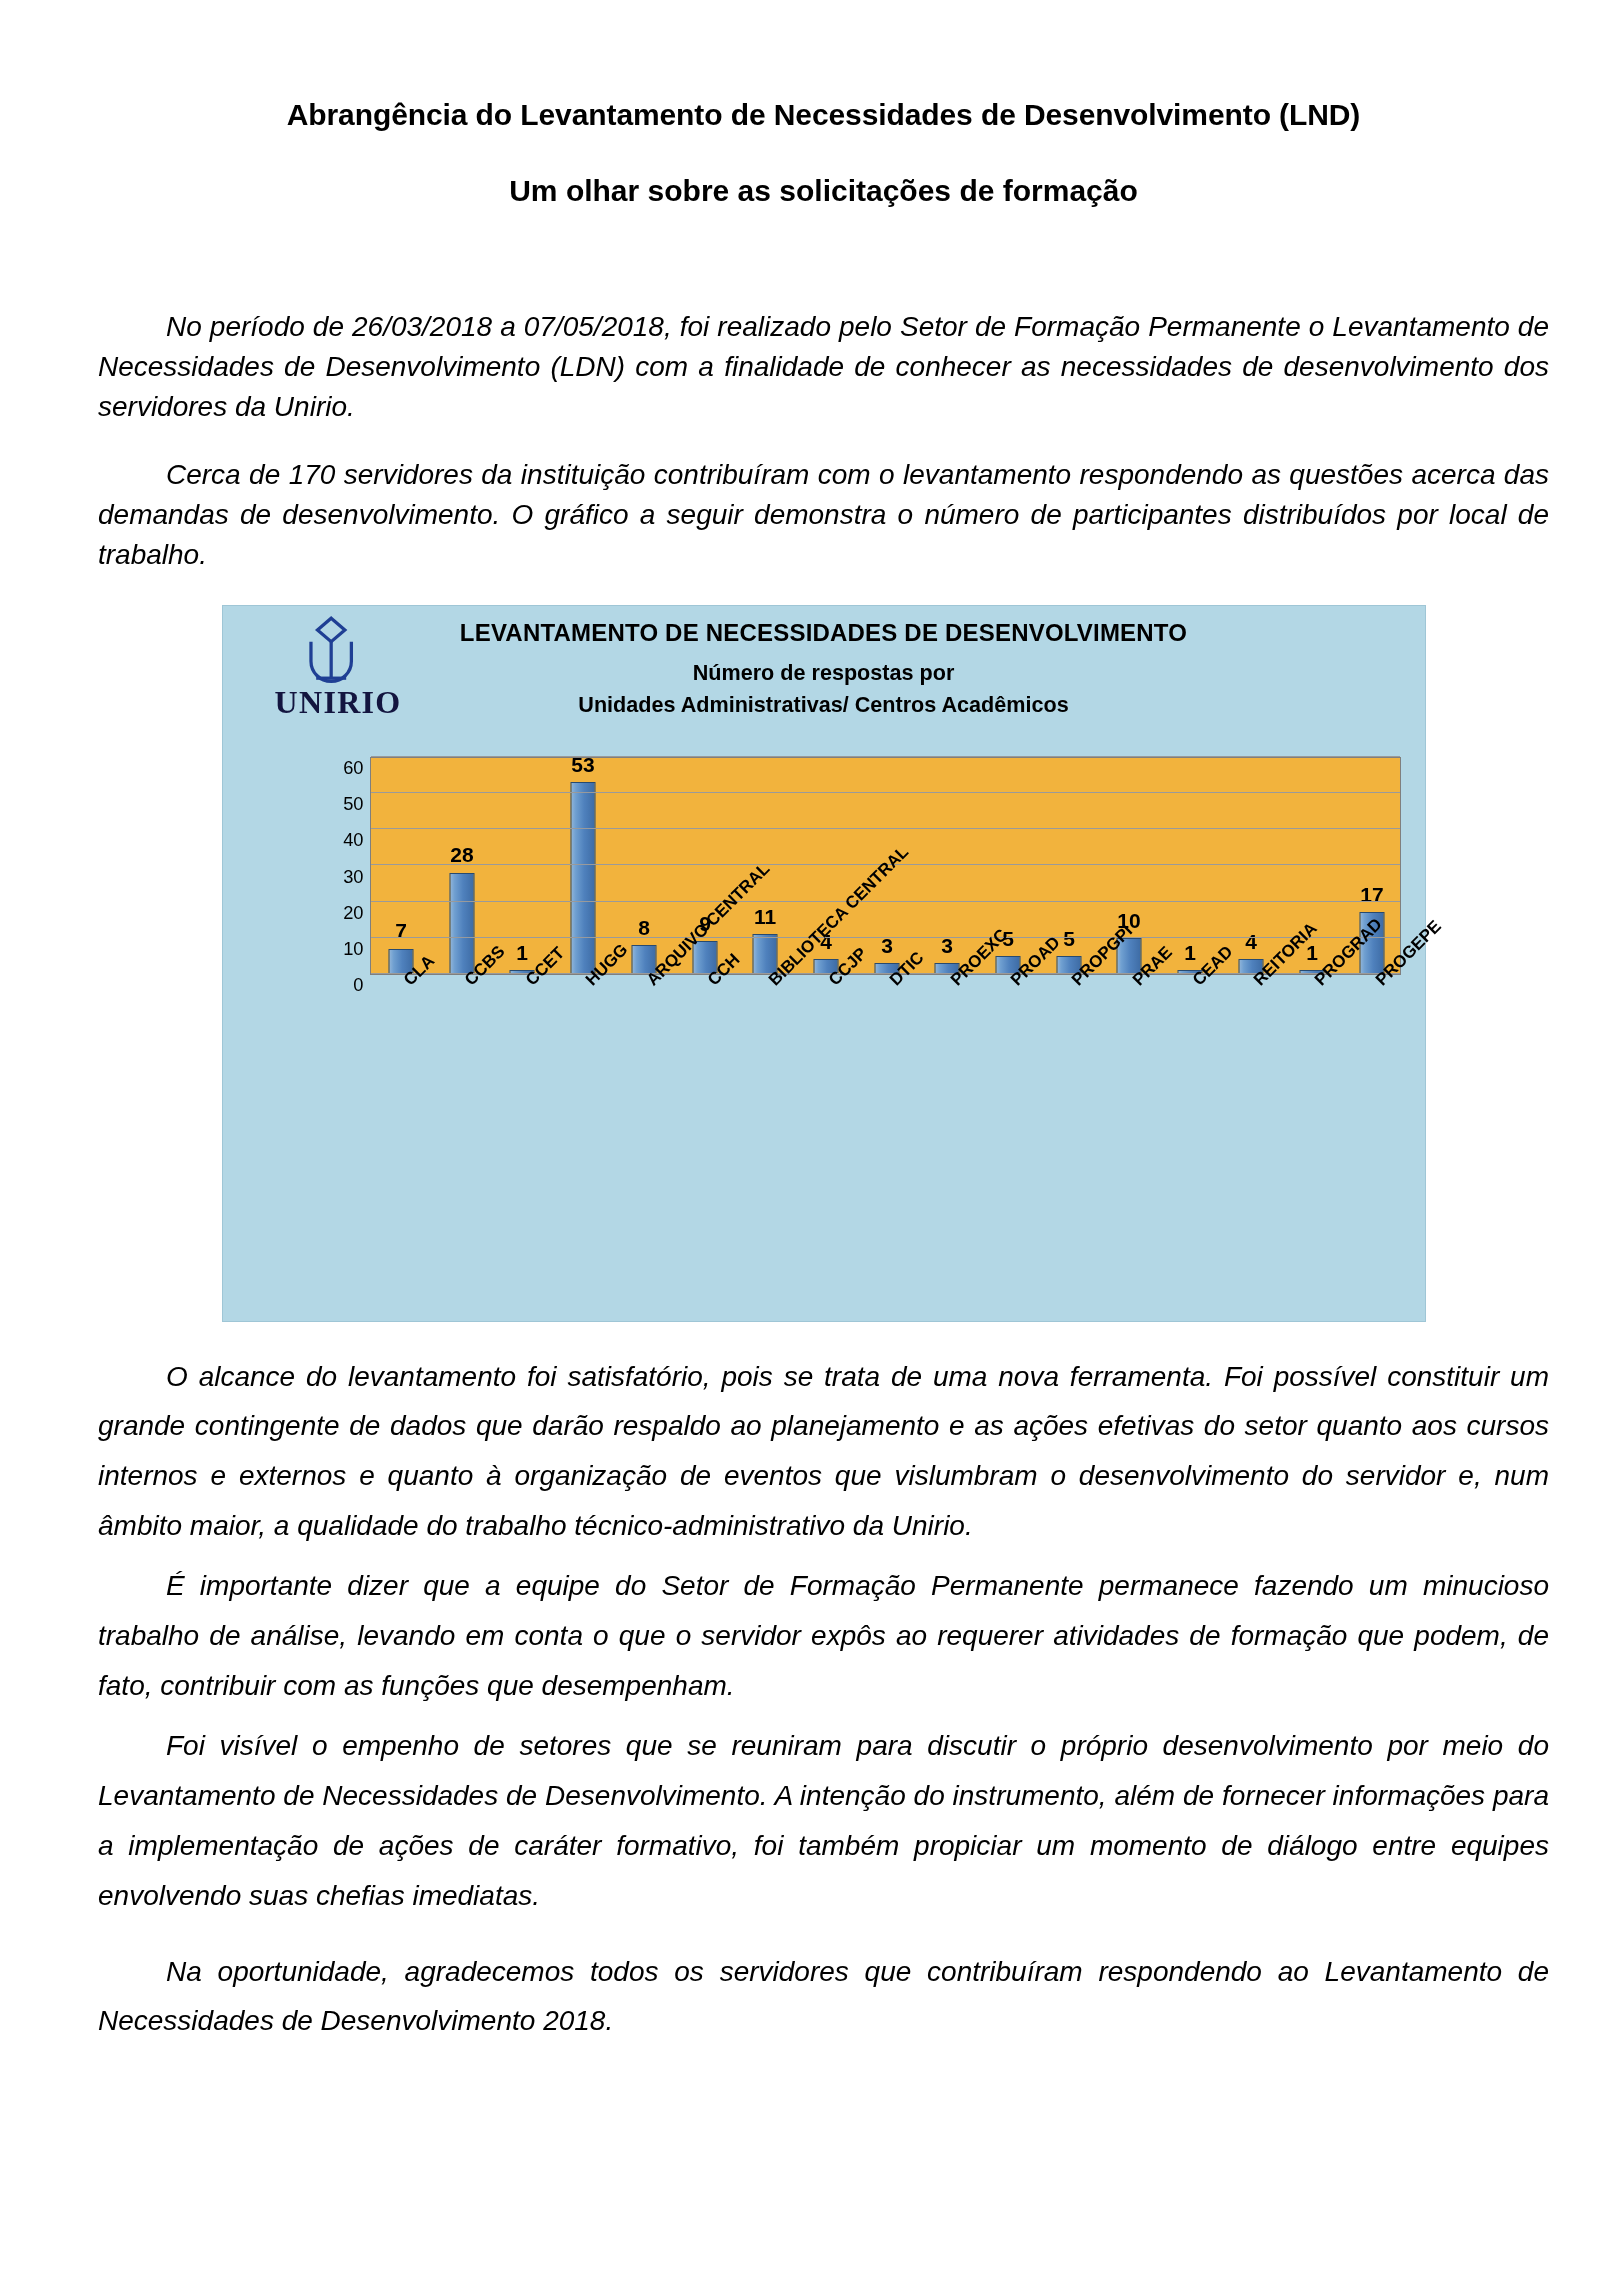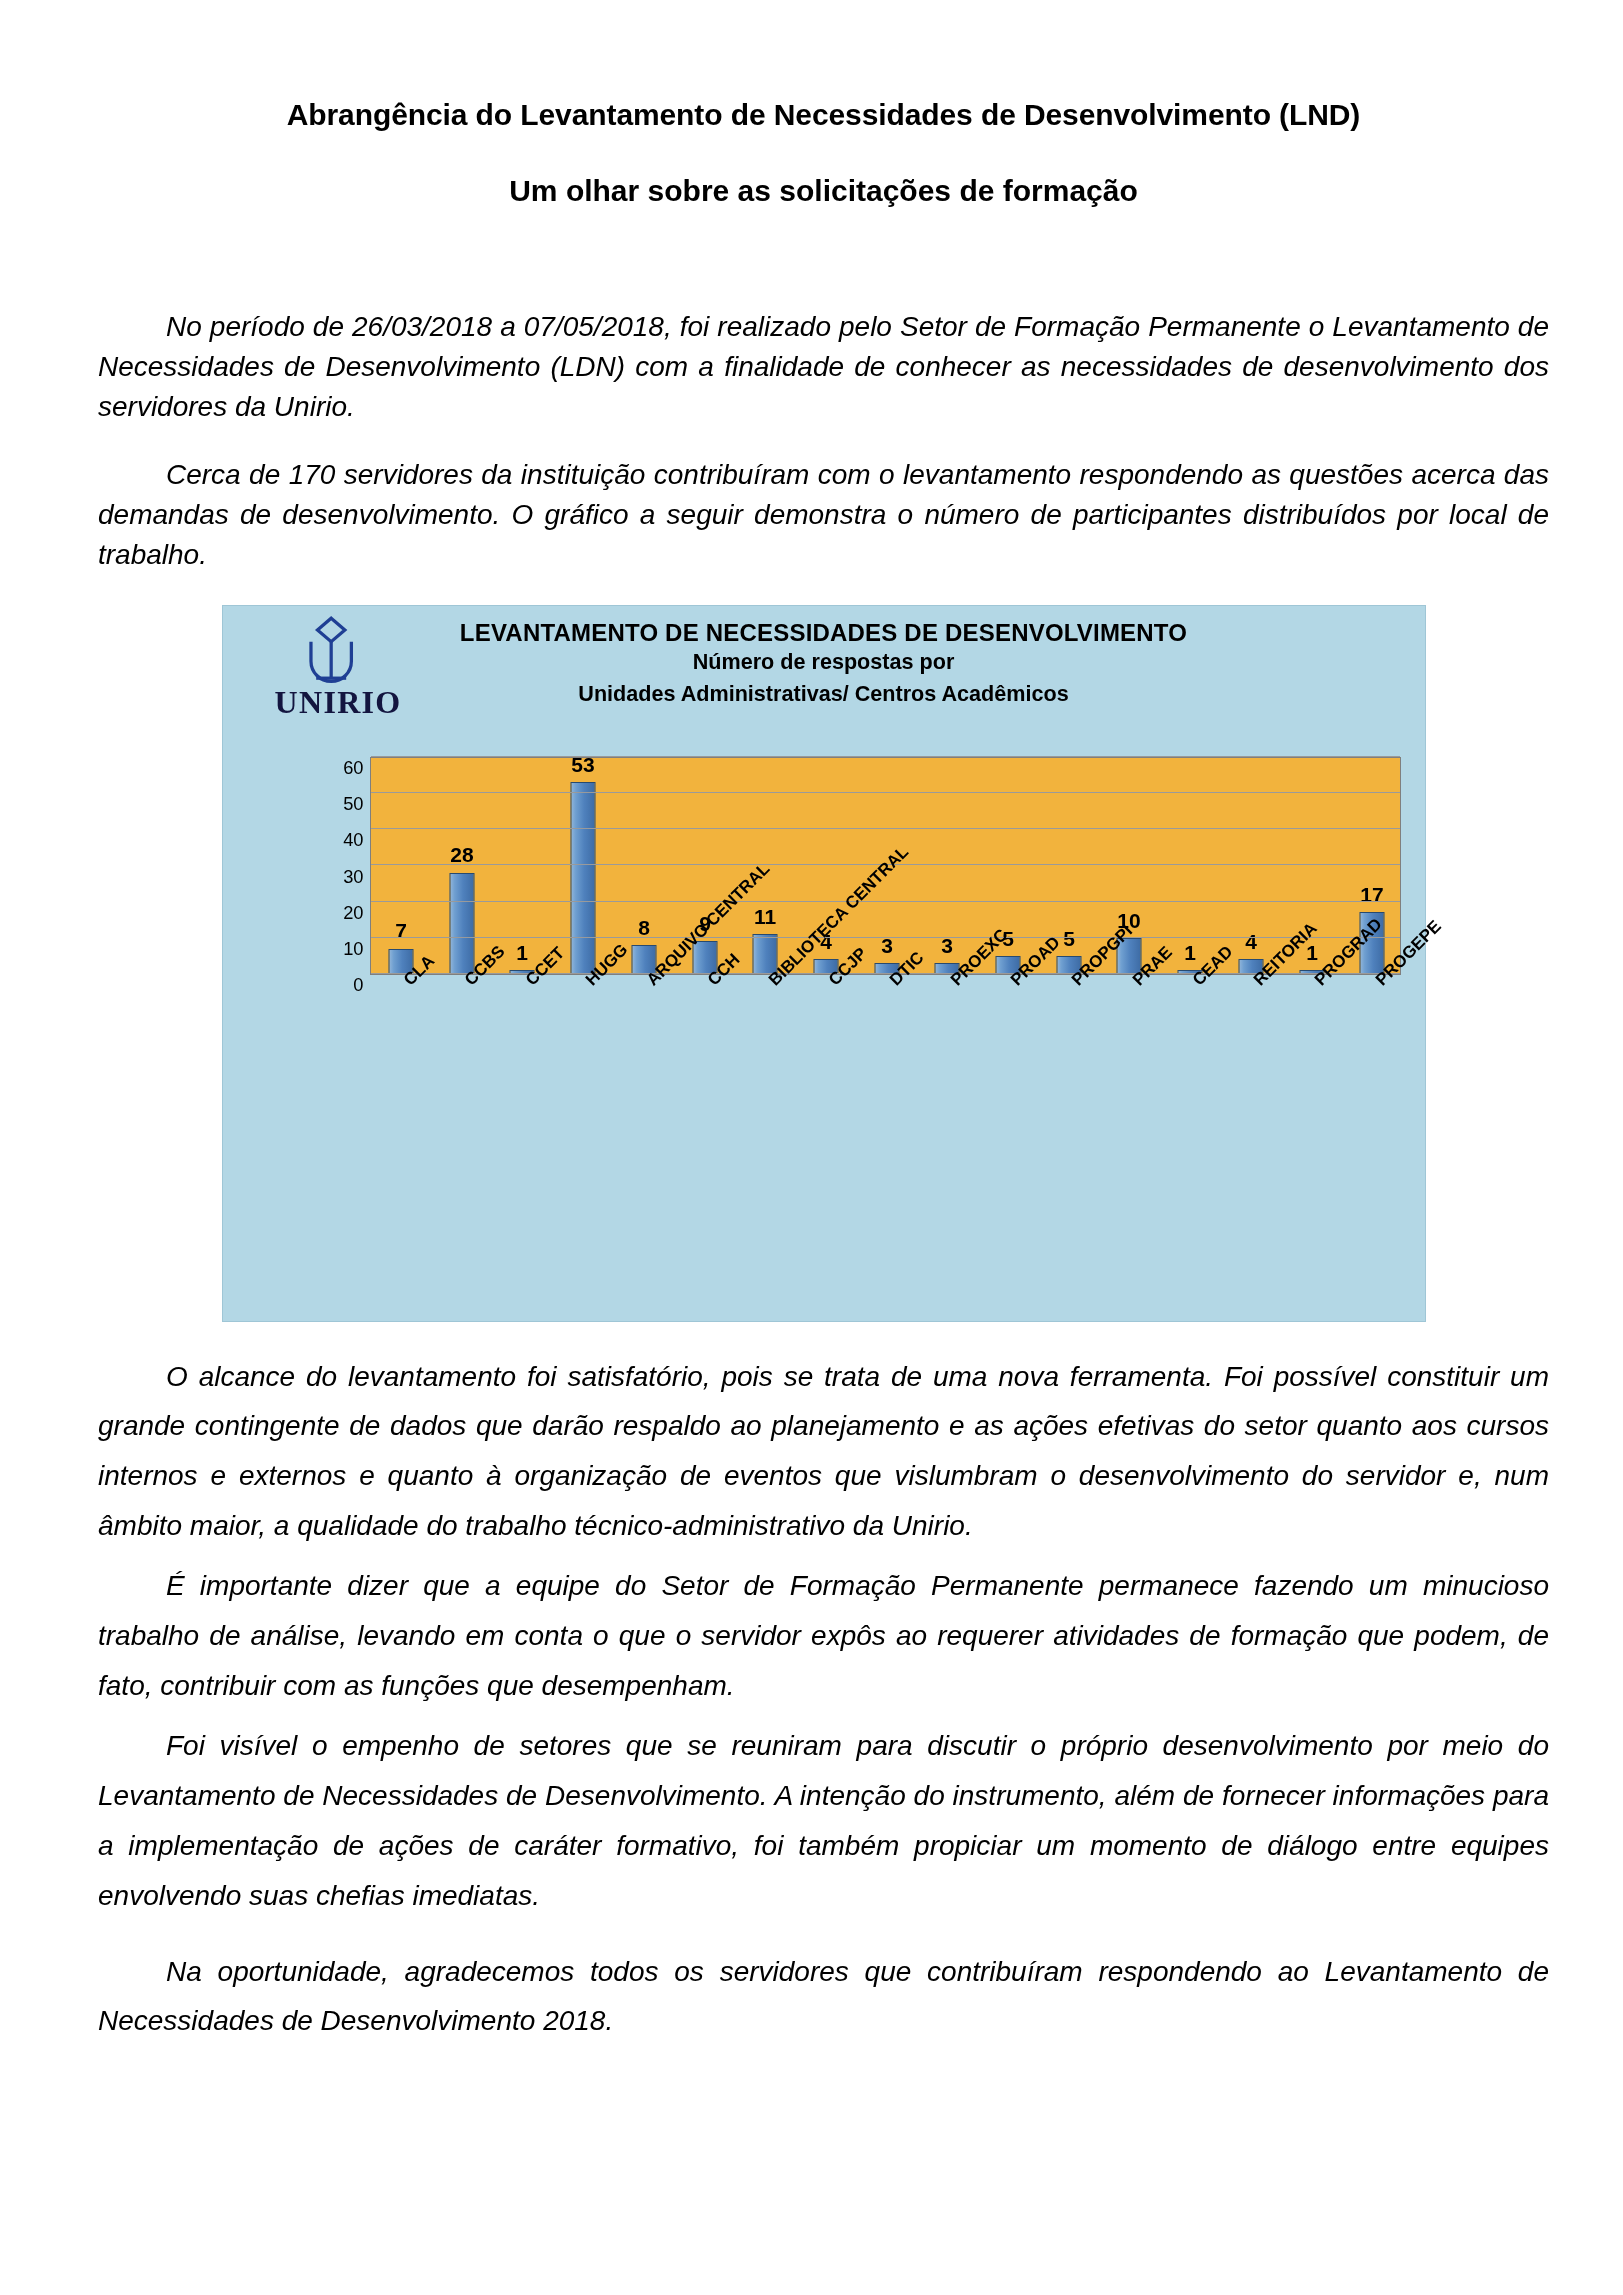--- a/index.html
+++ b/index.html
@@ -80,21 +80,21 @@
   }
   .chart-title-main {
     font-size: 24px;
     font-weight: bold;
     letter-spacing: 0.2px;
     line-height: 1.2;
   }
   .chart-title-sub1 {
     font-size: 21.6px;
     font-weight: bold;
-    margin-top: 2px;
+    margin-top: 13px;
   }
   .chart-title-sub2 {
     font-size: 21.6px;
     font-weight: bold;
     margin-top: 5.9px;
   }
   
   .logo-unirio {
     position: absolute;
     left: 38px;

